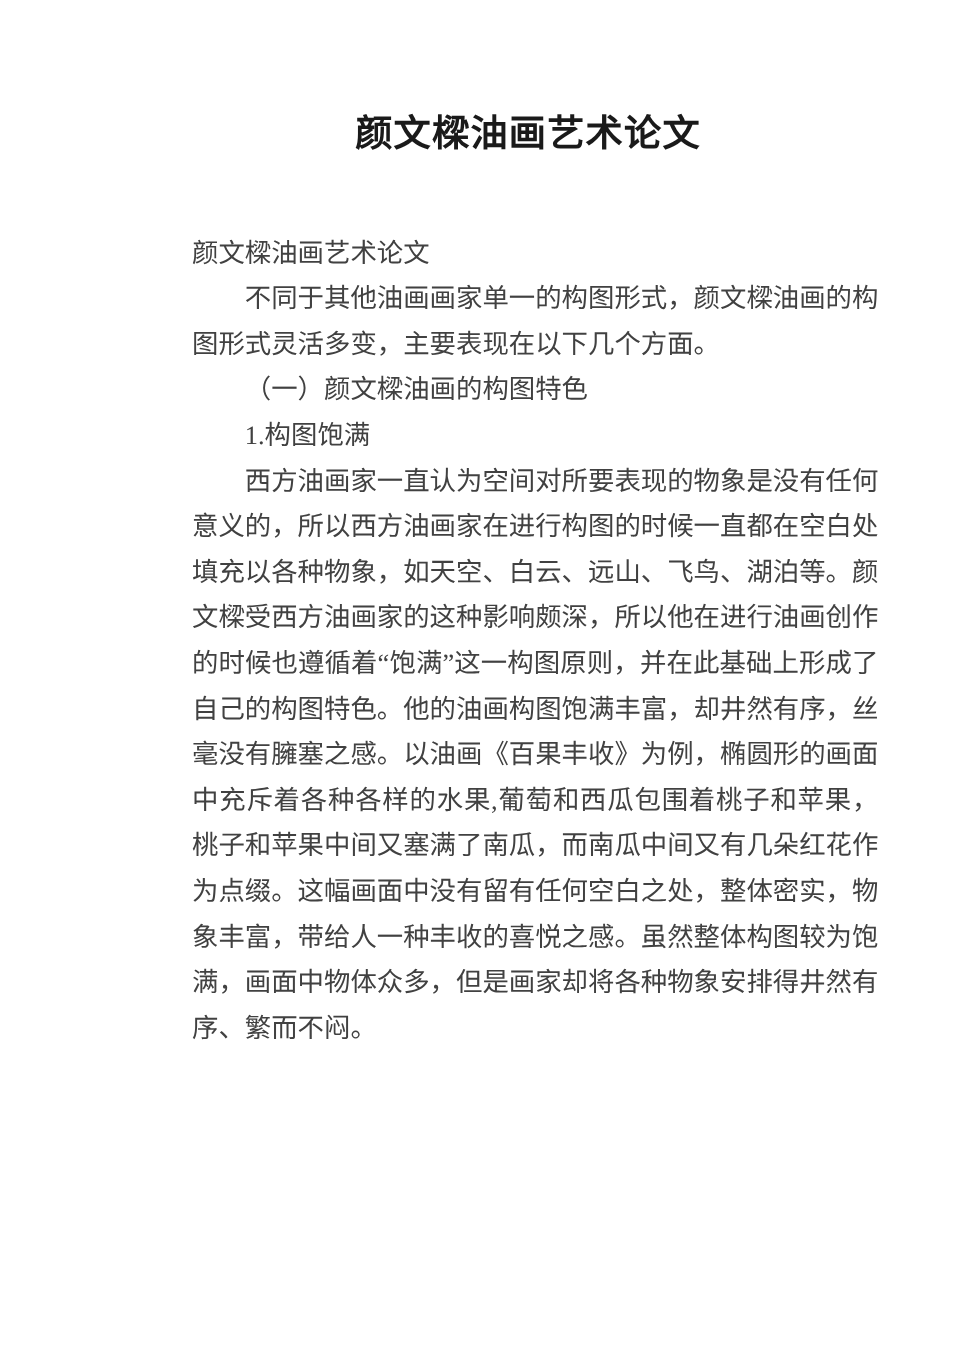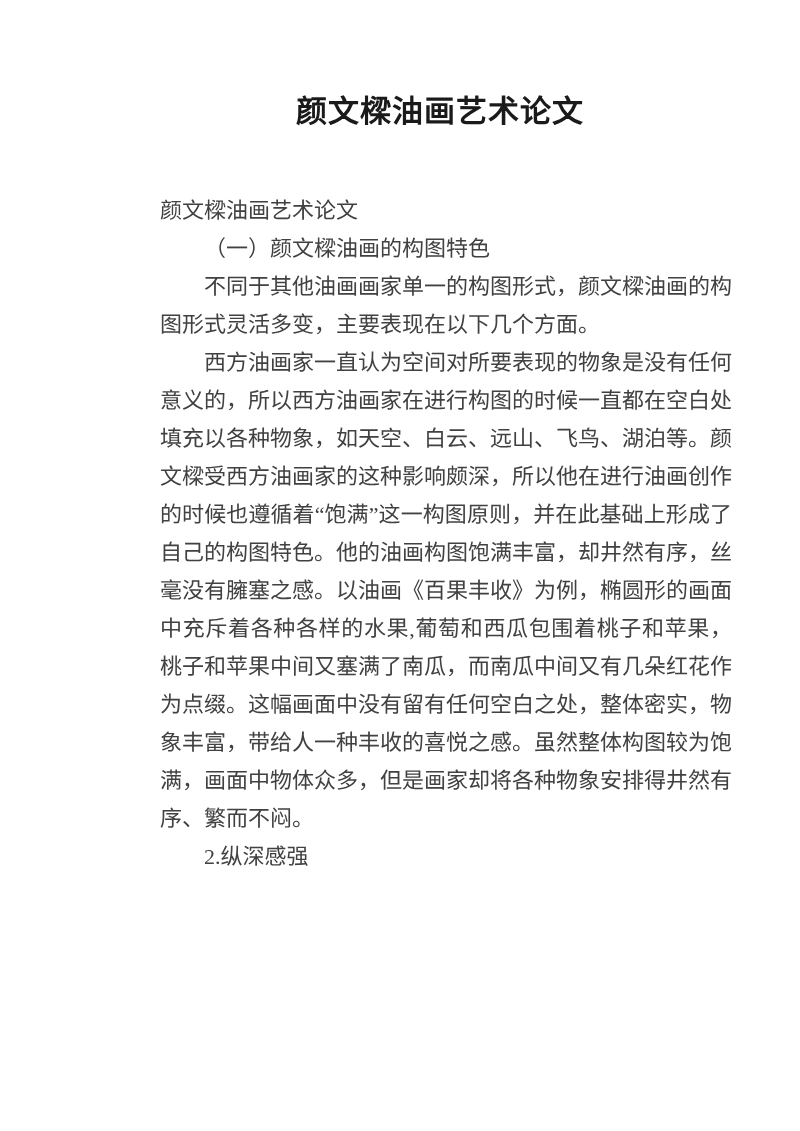--- a/index.html
+++ b/index.html
@@ -45,18 +45,18 @@
     text-indent: 2em;
   }
 </style>
 </head>
 <body>
 
 <div class="page">
   <h1 class="doc-title">颜文樑油画艺术论文</h1>
   <div class="doc-body">
       <p class="">颜文樑油画艺术论文</p>
+      <p class="indent">不同于其他油画画家单一的构图形式，颜文樑油画的构图形式灵活多变，主要表现在以下几个方面。</p>
       <p class="indent">（一）颜文樑油画的构图特色</p>
-      <p class="indent">不同于其他油画画家单一的构图形式，颜文樑油画的构图形式灵活多变，主要表现在以下几个方面。</p>
+      <p class="indent">1.构图饱满</p>
       <p class="indent">西方油画家一直认为空间对所要表现的物象是没有任何意义的，所以西方油画家在进行构图的时候一直都在空白处填充以各种物象，如天空、白云、远山、飞鸟、湖泊等。颜文樑受西方油画家的这种影响颇深，所以他在进行油画创作的时候也遵循着“饱满”这一构图原则，并在此基础上形成了自己的构图特色。他的油画构图饱满丰富，却井然有序，丝毫没有臃塞之感。以油画《百果丰收》为例，椭圆形的画面中充斥着各种各样的水果,葡萄和西瓜包围着桃子和苹果，桃子和苹果中间又塞满了南瓜，而南瓜中间又有几朵红花作为点缀。这幅画面中没有留有任何空白之处，整体密实，物象丰富，带给人一种丰收的喜悦之感。虽然整体构图较为饱满，画面中物体众多，但是画家却将各种物象安排得井然有序、繁而不闷。</p>
-      <p class="indent">2.纵深感强</p>
     </div>
 </div>
 
 </body></html>

